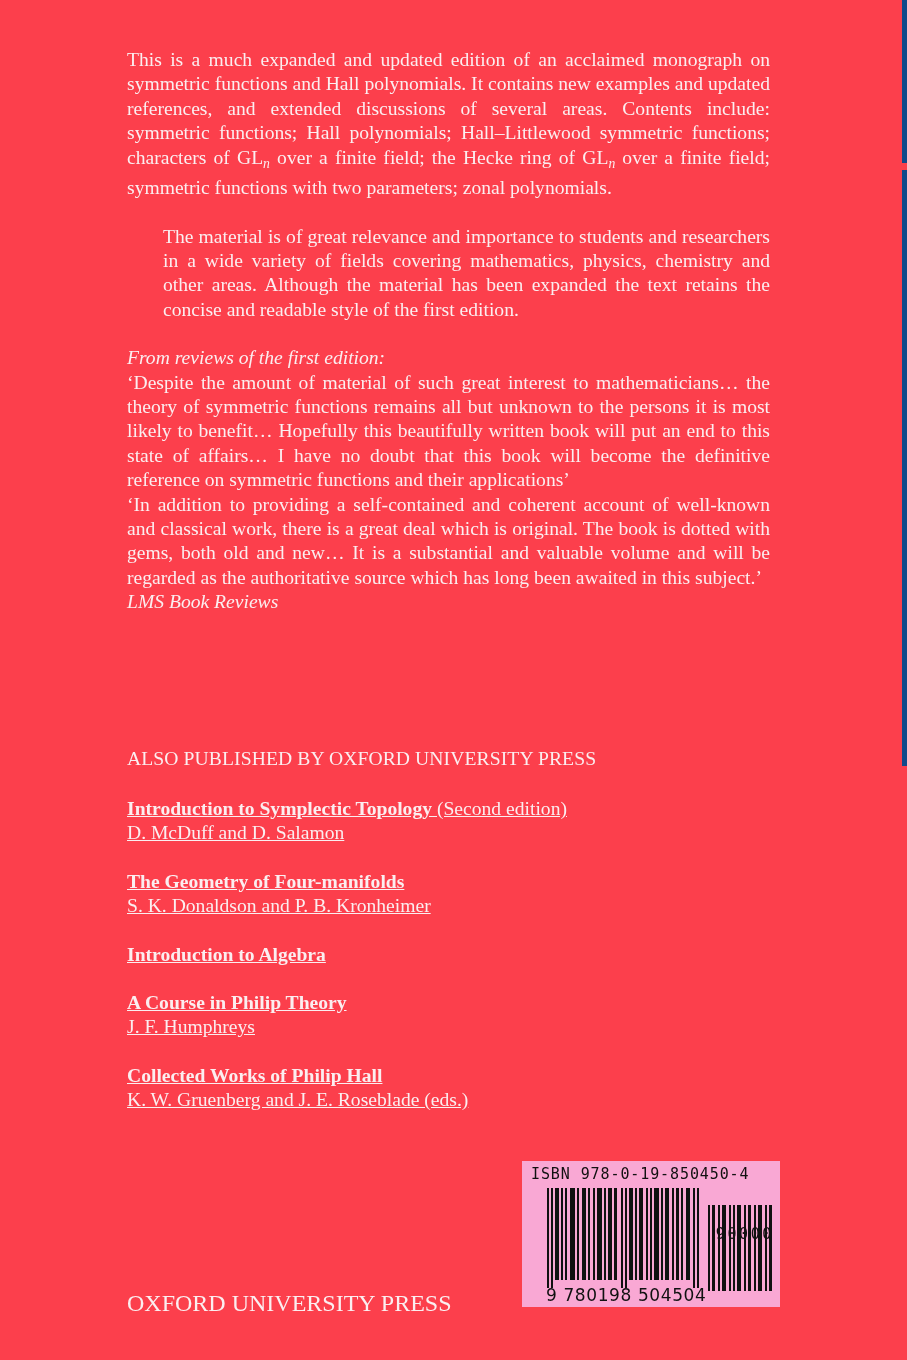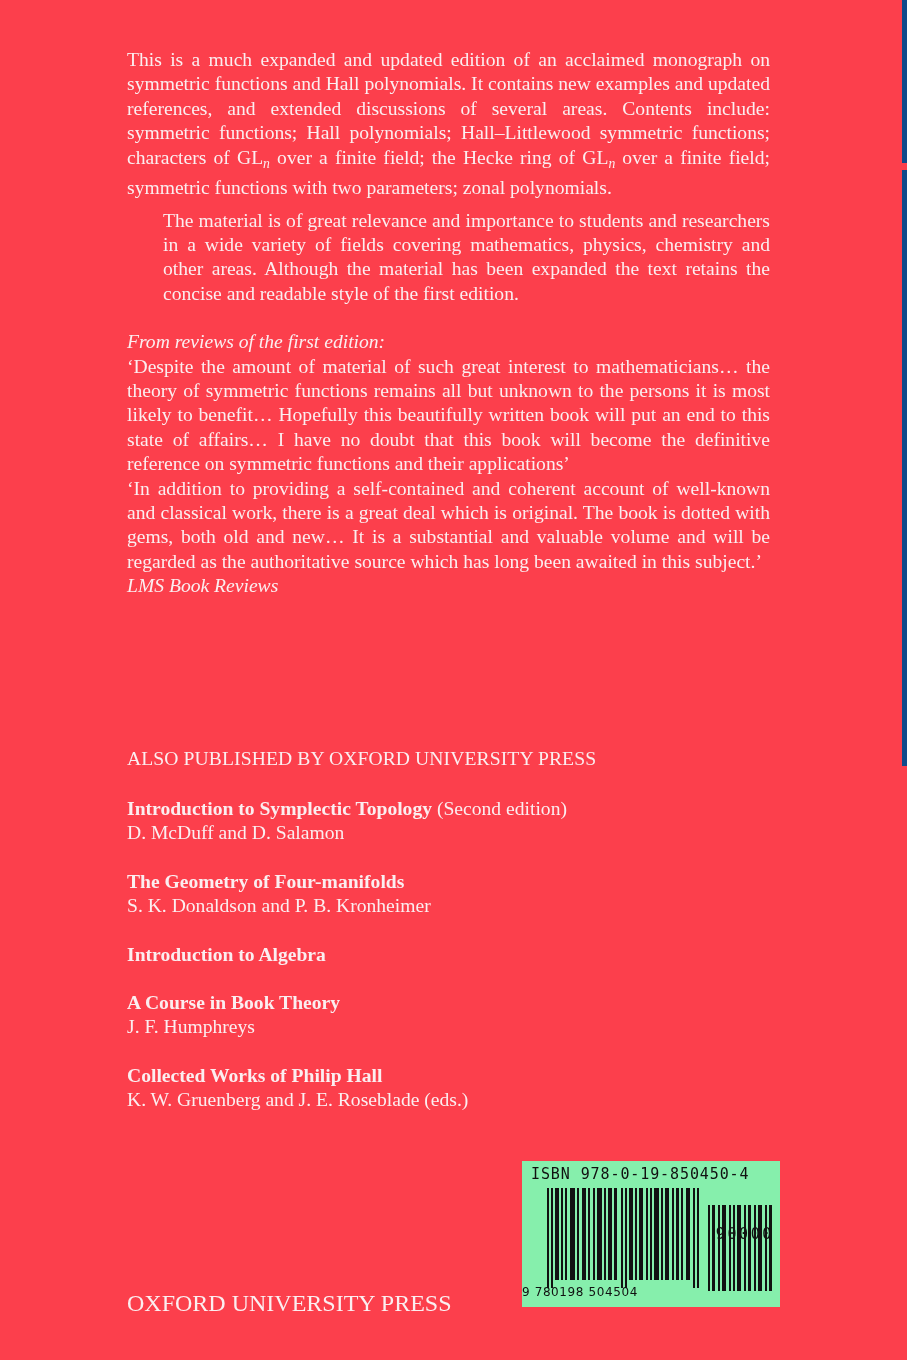--- a/index.html
+++ b/index.html
@@ -30,21 +30,21 @@
       top: 48px;
       width: 643px;
     }
     p {
       margin: 0;
       font-size: 19.6px;
       line-height: 24.4px;
       text-align: justify;
       text-align-last: left;
     }
-    .para1 { margin-bottom: 8px; }
+    .para1 { margin-bottom: 24px; }
     .para2 { margin-bottom: 24px; margin-left: 36px; }
     .reviews-heading {
       font-style: italic;
     }
     .quote { }
     .attribution {
       text-align: right;
       font-style: italic;
     }
     sub.n {
@@ -63,30 +63,31 @@
     .books {
       position: absolute;
       left: 127px;
       top: 797px;
       width: 660px;
     }
     .book {
       margin-bottom: 24px;
       font-size: 19.6px;
       line-height: 24.4px;
+      text-decoration: underline;
     }
     .book-title { font-weight: bold; }
     .book-note { font-weight: normal; }
     .barcode-box {
       position: absolute;
       left: 522px;
       top: 1161px;
       width: 258px;
       height: 146px;
-      background: #86efac;
+      background: #f9a8d4;
     }
     .barcode-isbn {
       position: absolute;
       left: 9px;
       top: 4px;
       font-family: "DejaVu Sans Mono", "Liberation Mono", monospace;
       font-size: 15px;
       color: #111;
       letter-spacing: 0.9px;
       white-space: nowrap;
@@ -110,24 +111,24 @@
     }
     .barcode-addon {
       position: absolute;
       left: 185px;
       top: 44px;
       width: 68px;
       height: 90px;
     }
     .barcode-digits {
       position: absolute;
-      left: 0;
+      left: 24px;
       top: 124px;
       font-family: "DejaVu Sans", "Liberation Sans", sans-serif;
-      font-size: 12px;
+      font-size: 17px;
       color: #111;
       white-space: pre;
       letter-spacing: 0.6px;
     }
     .publisher {
       position: absolute;
       left: 127px;
       top: 1291px;
       font-size: 24px;
       line-height: 24px;
@@ -160,21 +161,21 @@
     <div>D. McDuff and D. Salamon</div>
   </div>
   <div class="book">
     <div><span class="book-title">The Geometry of Four-manifolds</span></div>
     <div>S. K. Donaldson and P. B. Kronheimer</div>
   </div>
   <div class="book">
     <div><span class="book-title">Introduction to Algebra</span></div>
   </div>
   <div class="book">
-    <div><span class="book-title">A Course in Book Theory</span></div>
+    <div><span class="book-title">A Course in Philip Theory</span></div>
     <div>J. F. Humphreys</div>
   </div>
   <div class="book">
     <div><span class="book-title">Collected Works of Philip Hall</span></div>
     <div>K. W. Gruenberg and J. E. Roseblade (eds.)</div>
   </div>
 </div>
 
 <div class="barcode-box">
   <div class="barcode-isbn">ISBN 978-0-19-850450-4</div>

